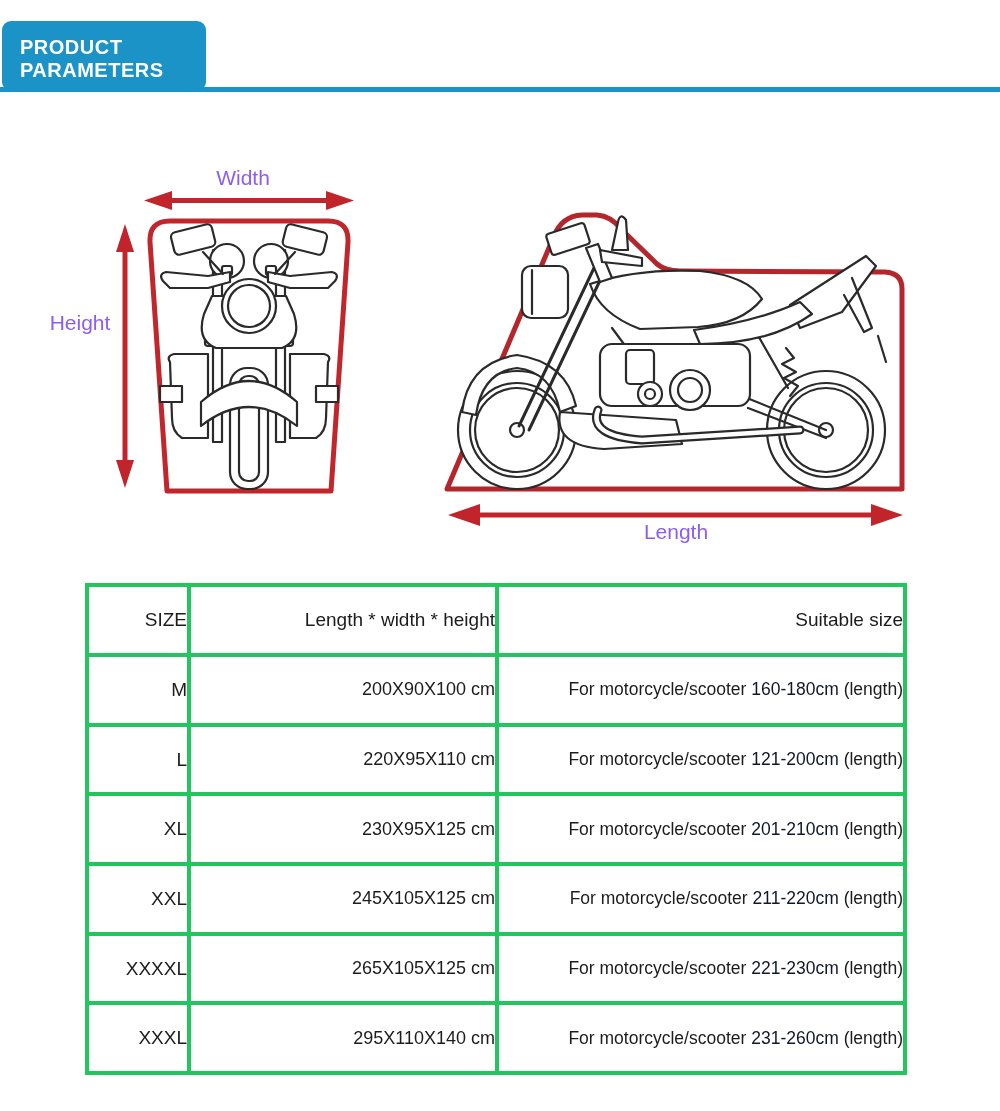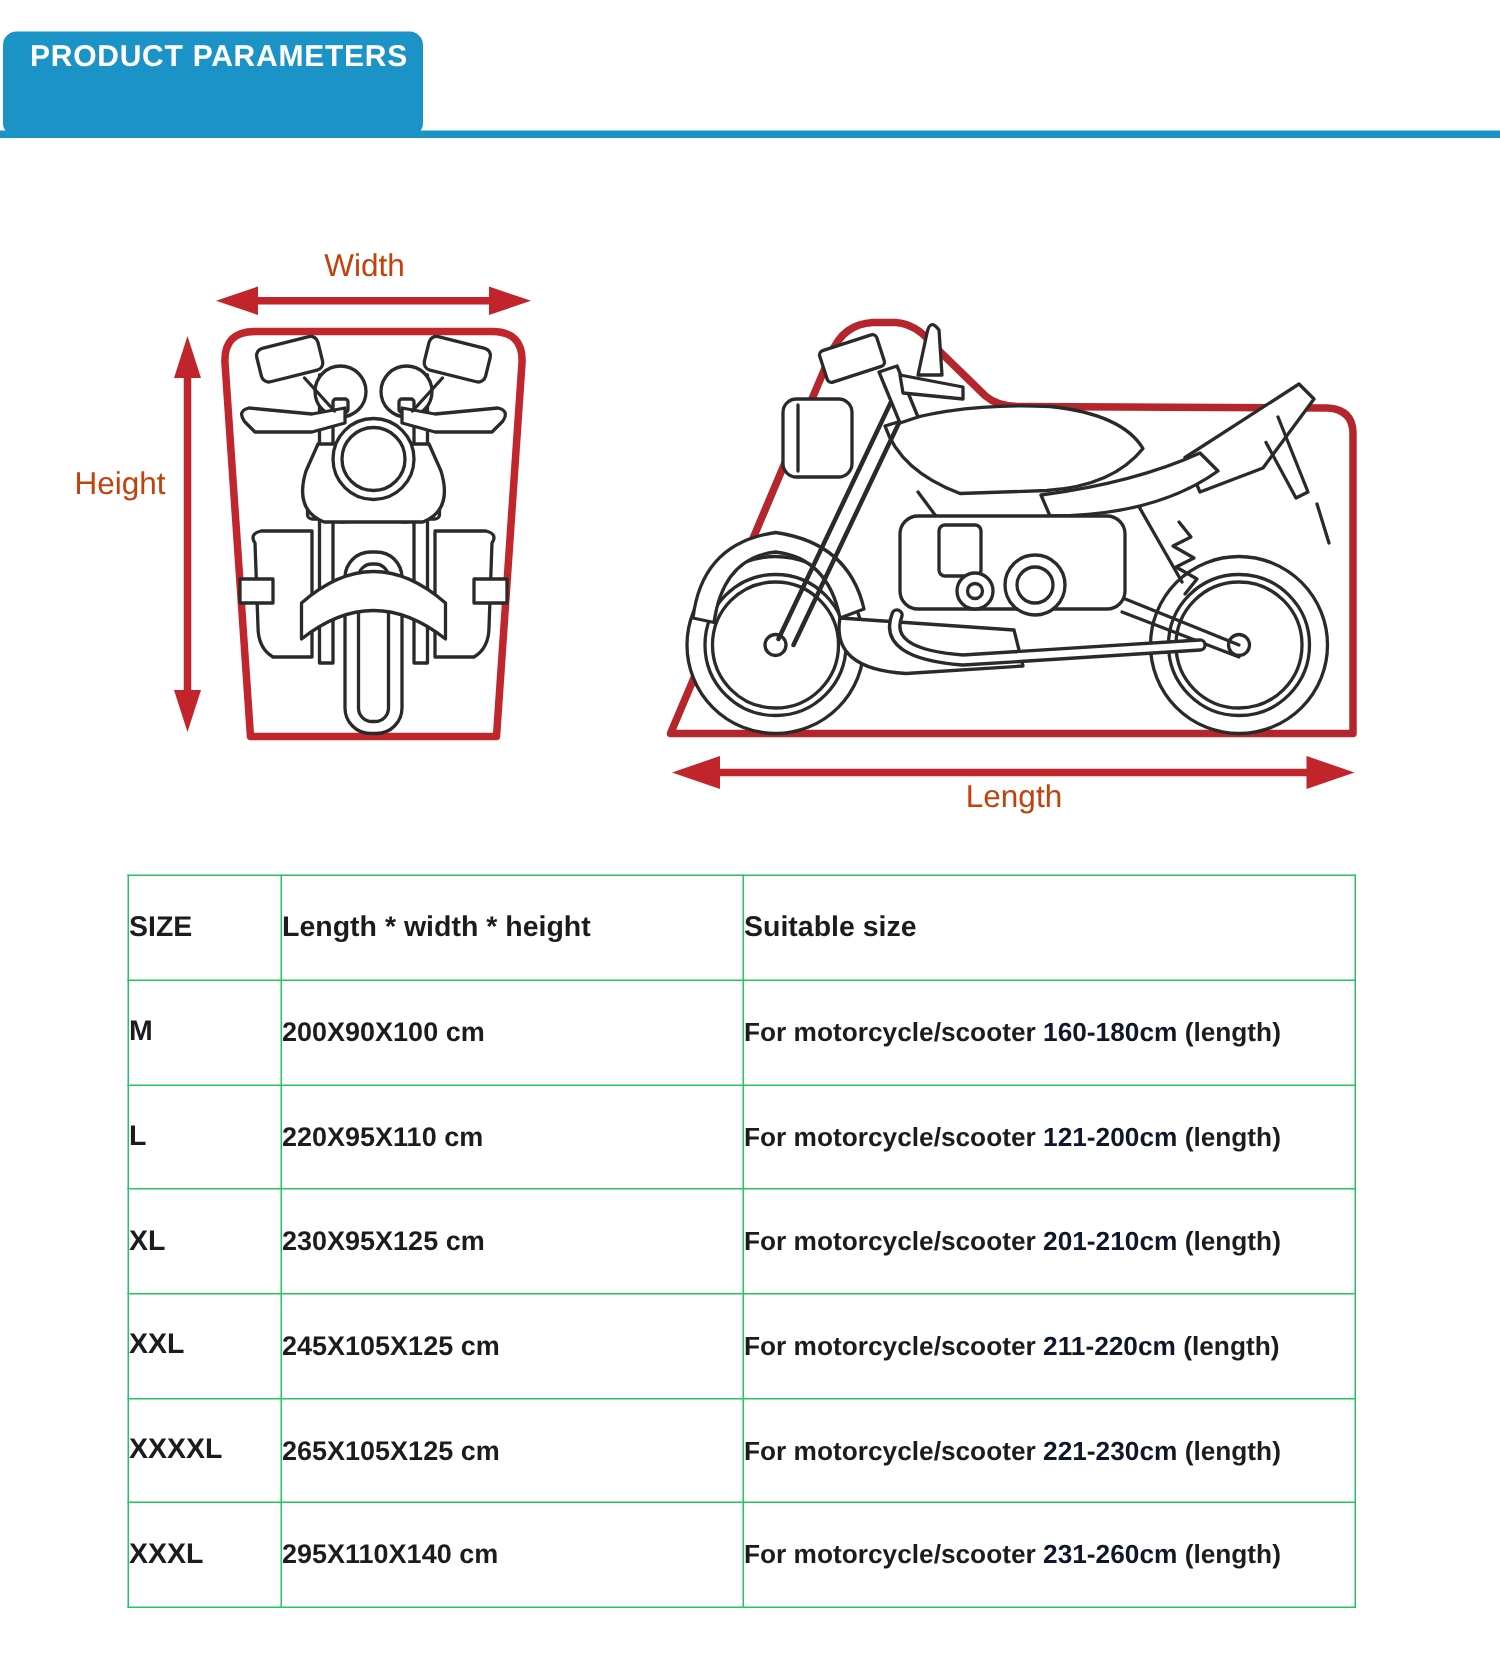--- a/index.html
+++ b/index.html
@@ -8,54 +8,54 @@
     width:1000px; height:1111px;
     background:#ffffff;
     font-family:"Liberation Sans","DejaVu Sans",sans-serif;
     color:#1c1c1c;
     overflow:hidden;
   }
 
   
   .title-tab {
     position:absolute; left:2px; top:21px;
-    width:280px; height:70px;
+    width:204px; height:70px;
     background:#1b93c7;
     border-radius:9px;
-    display:flex; 
+    display:flex; align-items:center;
     box-sizing:border-box; padding-left:18px; padding-top:6px;
   }
   .title-tab span {
     color:#ffffff; font-weight:bold; font-size:20px; letter-spacing:0.5px;
   }
   .title-rule {
     position:absolute; left:0; top:87px; width:1000px; height:5px;
     background:#1b93c7;
   }
 
   
   .diagram-svg { position:absolute; left:0; top:100px; }
   .dim-label {
     position:absolute; text-align:center;
-    font-size:21px; color:#c2410c;
+    font-size:21px; color:#8b5cf6;
   }
   .lbl-width  { left:193px; top:166px; width:100px; }
   .lbl-height { left:38px;  top:311px; width:84px;  }
   .lbl-length { left:624px; top:520px; width:104px; }
 
   
   .size-table {
     position:absolute; left:85px; top:583px;
     width:818px; border-collapse:collapse; table-layout:fixed;
     font-size:18px; color:#1c1c1c;
   }
   .size-table th, .size-table td {
-    border:1px solid #22c55e;
-    text-align:left; vertical-align:middle;
-    font-weight:bold;
+    border:4px solid #22c55e;
+    text-align:right; vertical-align:middle;
+    font-weight:normal;
     padding:0;
   }
   .size-table thead tr { height:70px; }
   .size-table tbody tr { height:69.7px; }
   .col-size { width:102px; }
   .col-dims { width:308px; }
   .col-suit { width:408px; }
   .size-table thead th { font-size:19px; }
   .cell-size { font-size:19px; }
   .cell-dims { font-size:18px; }

